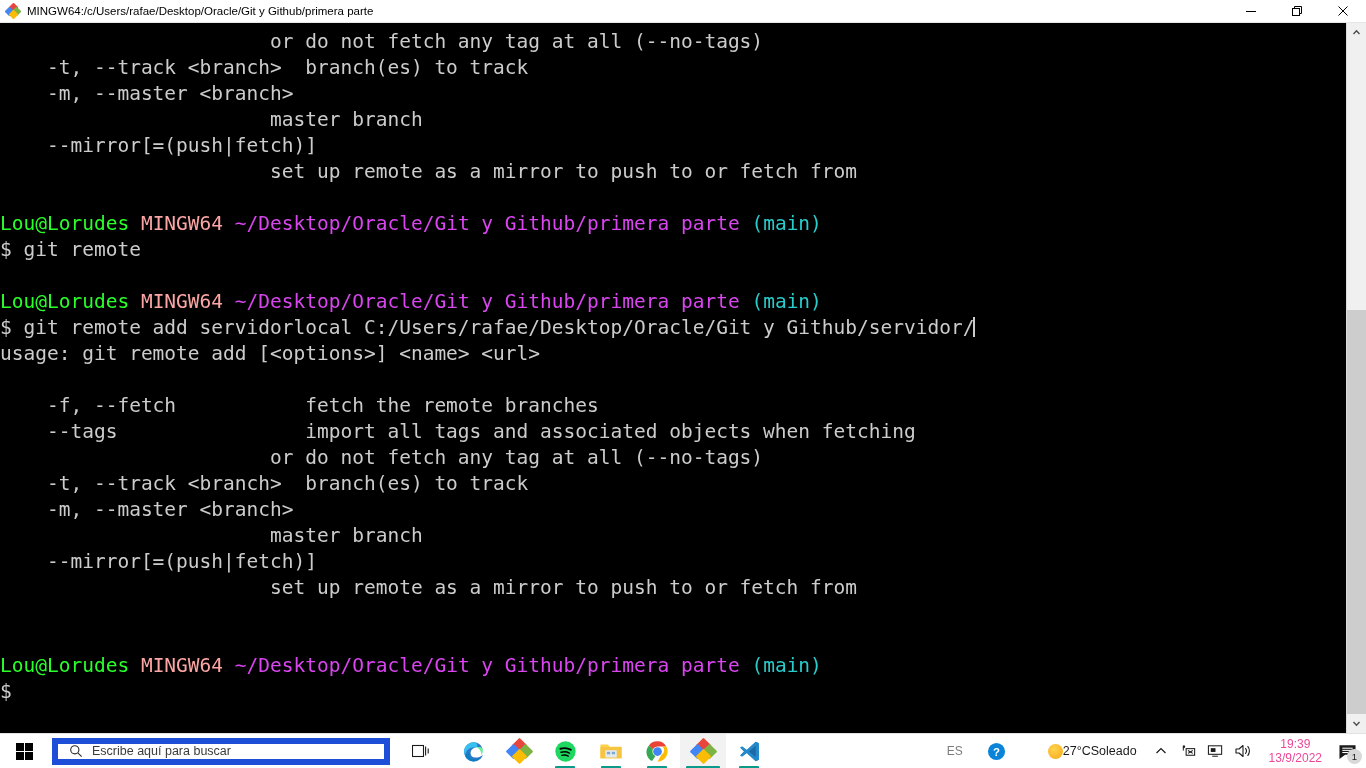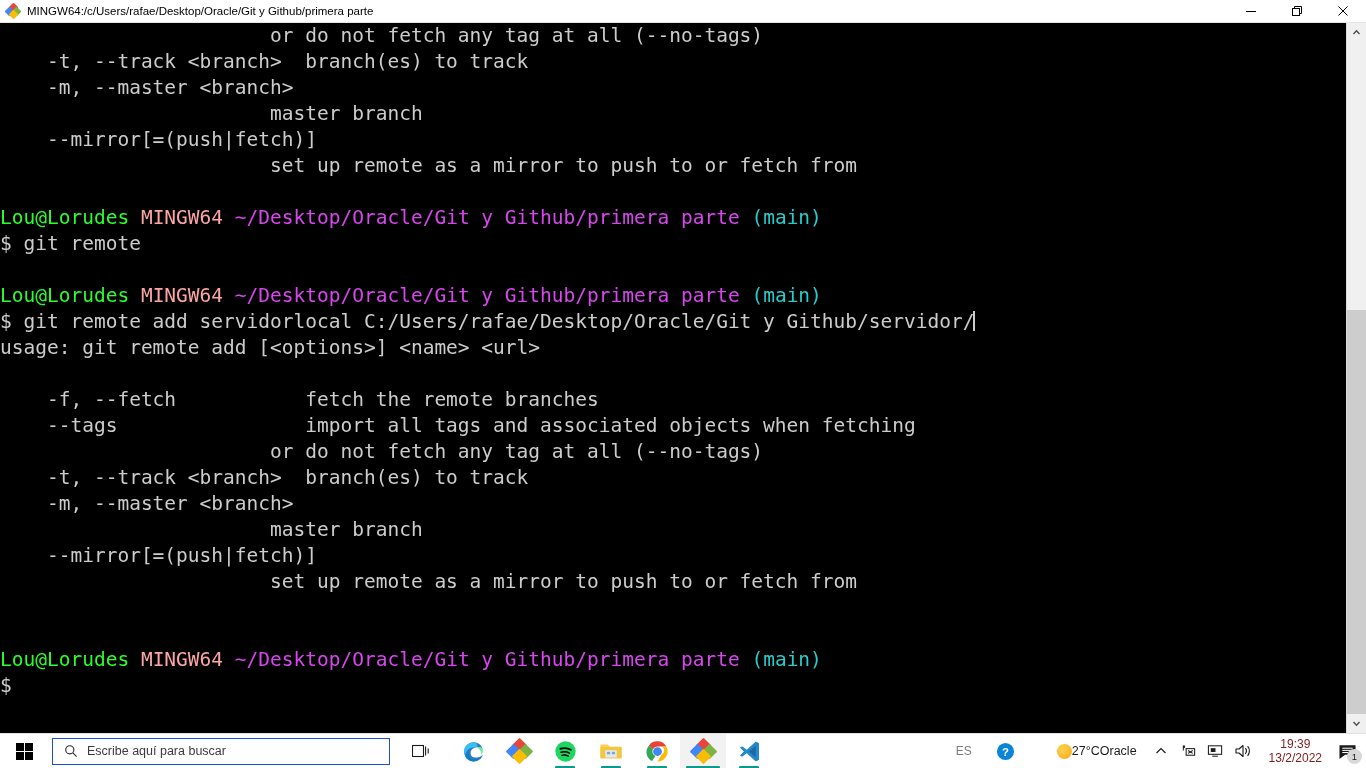--- a/index.html
+++ b/index.html
@@ -73,21 +73,21 @@
     overflow: hidden;
     padding: 0;
   }
   .term-inner {
     font-family: "DejaVu Sans Mono", "Liberation Mono", monospace;
     font-size: 19.5px;
     line-height: 26px;
     white-space: pre;
     color: #cccccc;
     padding-left: 0px;
-    padding-top: 0px;
+    padding-top: 6px;
     letter-spacing: 0px;
   }
   .ln { height: 26px; display: block; white-space: pre; }
 
   .c-green   { color: #29ff2a; }
   .c-purple  { color: #fca5a5; }
   .c-yellow  { color: #d946ef; }
   .c-cyan    { color: #29cccc; }
   .c-white   { color: #cccccc; }
 
@@ -155,21 +155,21 @@
     display: grid;
     grid-template-columns: 8px 8px;
     grid-template-rows: 8px 8px;
     gap: 1.4px;
   }
   .win-logo span { background: #000; display: block; }
 
   .search-box {
     width: 338px; height: 27px;
     background: #ffffff;
-    border: 1px solid #1d4ed8;
+    border: 6px solid #1d4ed8;
     display: flex;
     align-items: center;
     margin-left: 4px;
   }
   .search-ico { margin: 0 9px 0 11px; display: flex; }
   .search-ph {
     font-size: 12.5px;
     color: #3b3b3b;
     font-family: "Liberation Sans", sans-serif;
     white-space: nowrap;
@@ -230,21 +230,21 @@
   .tray-chev { padding: 0 8px 0 12px; display: flex; align-items: center; }
   .tray-ico { padding: 0 5px; display: flex; align-items: center; }
   .clock {
     display: flex; flex-direction: column;
     align-items: center; justify-content: center;
     padding: 0 10px 0 12px;
     line-height: 14px;
   }
   .clock div {
     font-size: 12px;
-    color: #7f1d1d;
+    color: #ec4899;
     font-family: "Liberation Sans", sans-serif;
     white-space: nowrap;
   }
   .notif {
     position: relative;
     width: 30px; height: 35px;
     display: flex; align-items: center; justify-content: center;
   }
   .notif-badge {
     position: absolute;
@@ -423,21 +423,21 @@
       <div class="tray-help">
         <svg width="19" height="19" viewBox="0 0 20 20">
           <circle cx="10" cy="10" r="9" fill="#0a84d8"></circle>
           <text x="10" y="14.5" font-size="12" font-family="Liberation Sans, sans-serif" fill="#fff" text-anchor="middle" font-weight="bold">?</text>
         </svg>
       </div>
 
       <div class="weather">
         <span class="sun"></span>
         <span class="weather-txt">27°C</span>
-        <span class="weather-txt">Oracle</span>
+        <span class="weather-txt">Soleado</span>
       </div>
 
       <div class="tray-chev">
         <svg width="12" height="12" viewBox="0 0 12 12">
           <polyline points="1.5,8 6,3.5 10.5,8" fill="none" stroke="#1a1a1a" stroke-width="1.2"></polyline>
         </svg>
       </div>
 
       <div class="tray-ico">
         <svg width="17" height="16" viewBox="0 0 18 16">
@@ -459,21 +459,21 @@
       <div class="tray-ico">
         <svg width="18" height="16" viewBox="0 0 18 16">
           <path d="M2 6h3l4-3.5v11L5 10H2z" fill="none" stroke="#1a1a1a" stroke-width="1.1" stroke-linejoin="round"></path>
           <path d="M11.3 5.2a4.3 4.3 0 0 1 0 5.6" fill="none" stroke="#1a1a1a" stroke-width="1.1"></path>
           <path d="M13.6 3.2a7.3 7.3 0 0 1 0 9.6" fill="none" stroke="#1a1a1a" stroke-width="1.1"></path>
         </svg>
       </div>
 
       <div class="clock">
         <div>19:39</div>
-        <div>13/2/2022</div>
+        <div>13/9/2022</div>
       </div>
 
       <div class="notif">
         <svg width="19" height="17" viewBox="0 0 20 18">
           <path d="M1.5 2.5h17v10h-11l-6 4.5z" fill="#1a1a1a"></path>
           <line x1="4.5" y1="5.5" x2="15.5" y2="5.5" stroke="#fff" stroke-width="1.1"></line>
           <line x1="4.5" y1="7.8" x2="15.5" y2="7.8" stroke="#fff" stroke-width="1.1"></line>
           <line x1="4.5" y1="10.1" x2="11" y2="10.1" stroke="#fff" stroke-width="1.1"></line>
         </svg>
         <span class="notif-badge">1</span>

